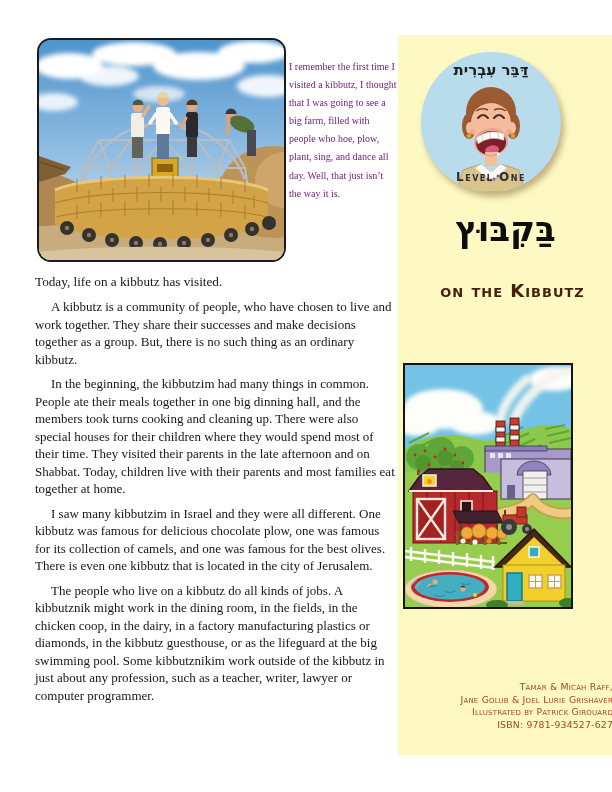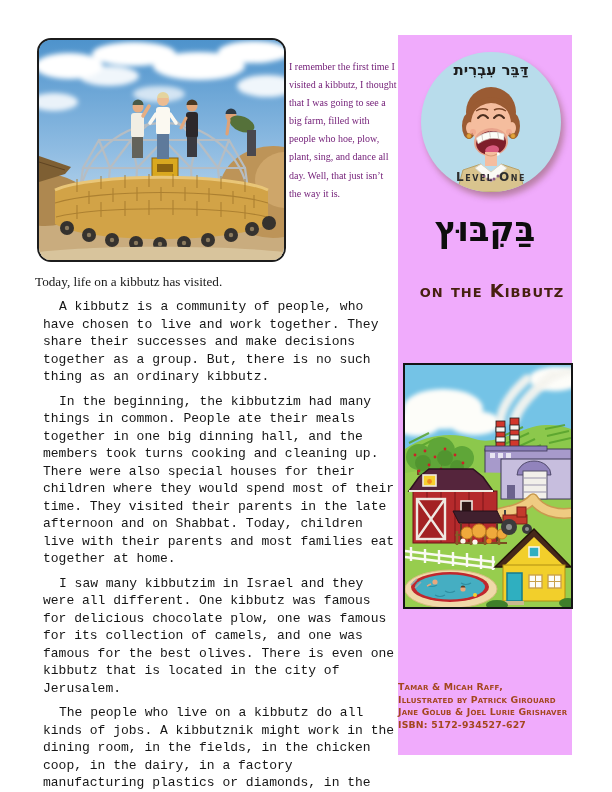--- a/index.html
+++ b/index.html
@@ -22,26 +22,26 @@
     font-size:10px;line-height:18.1px;color:#701a75;
   }
   .lead{
     position:absolute;left:35px;top:274px;width:360px;
     font-size:13.2px;color:#161616;
   }
   .body-text{
     position:absolute;left:35px;top:298px;width:360px;
     font-size:13px;line-height:17.5px;color:#161616;text-align:left;
   }
-  .body-text p{margin:0 0 7px 8px;text-indent:16px;font-family:Liberation Mono, monospace;}
+  .body-text p{margin:0 0 7px 0;text-indent:16px;}
 
   
   .sidebar{
-    position:absolute;left:398px;top:35px;width:174px;height:720px;
-    background:#f0abfc;
+    position:absolute;left:398px;top:35px;width:215px;height:720px;
+    background:#fef9c3;
   }
   .badge{
     position:absolute;left:23px;top:17px;width:140px;height:140px;
     border-radius:50%;background:#B8DCEB;
     box-shadow:3px 5px 6px rgba(80,45,0,0.35);overflow:hidden;
   }
   .badge svg{position:absolute;inset:0;}
   .badge-hebrew{
     position:absolute;top:9px;left:0;width:100%;text-align:center;
     font-family:"DejaVu Sans", sans-serif;font-weight:bold;font-size:15px;color:#1d1d1d;
@@ -60,23 +60,23 @@
     position:absolute;top:245px;left:7px;width:100%;text-align:center;
     font-family:"DejaVu Sans", sans-serif;font-variant:small-caps;font-weight:bold;
     font-size:18px;letter-spacing:1px;color:#46200F;
   }
   .farm{
     position:absolute;left:5px;top:328px;width:166px;height:242px;
     border:2px solid #141414;background:#74C3E6;overflow:hidden;
   }
   .farm svg{display:block;}
   .credits{
-    position:absolute;top:646px;left:0;width:100%;text-align:left;
+    position:absolute;top:646px;left:0;width:100%;text-align:right;
     font-family:"DejaVu Sans", sans-serif;font-variant:small-caps;
-    font-size:9.3px;line-height:12.5px;font-weight:700;letter-spacing:0.2px;
+    font-size:9.3px;line-height:12.5px;font-weight:400;letter-spacing:0.2px;
     color:#A4471F;
   }
 </style>
 </head>
 <body>
 
 <div class="page">
 
   <figure class="photo">
     <svg viewBox="0 0 245 220" width="245" height="220">
@@ -395,19 +395,19 @@
         </g>
         <g fill="#3F7F2A">
             <ellipse cx="92" cy="240" rx="11" ry="5"></ellipse>
             <ellipse cx="163" cy="238" rx="9" ry="5"></ellipse>
           </g>
       </svg>
     </div>
 
     <div class="credits">
       <div>Tamar &amp; Micah Raff,</div>
+      <div>Jane Golub &amp; Joel Lurie Grishaver</div>
       <div>Illustrated by Patrick Girouard</div>
-      <div>Jane Golub &amp; Joel Lurie Grishaver</div>
-      <div>ISBN: 5172-934527-627</div>
+      <div>ISBN: 9781-934527-627</div>
     </div>
 
   </aside>
 </div>
 
 </body></html>

